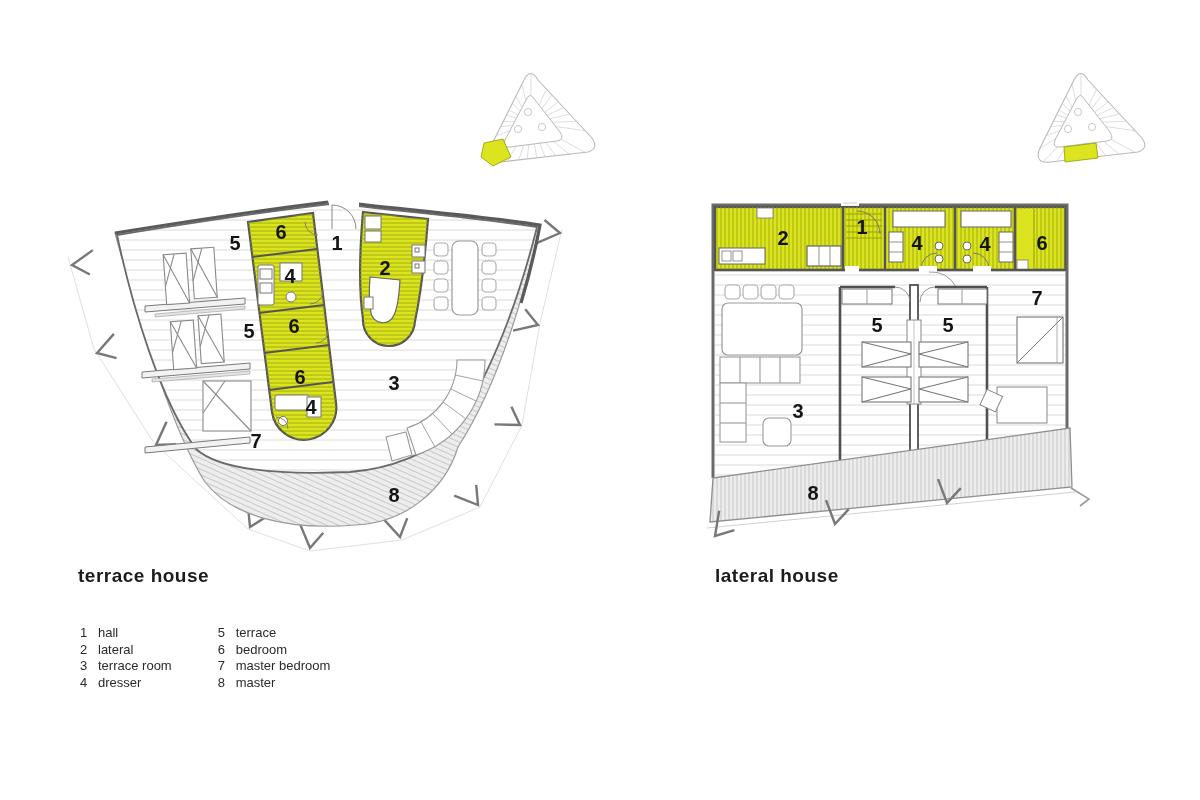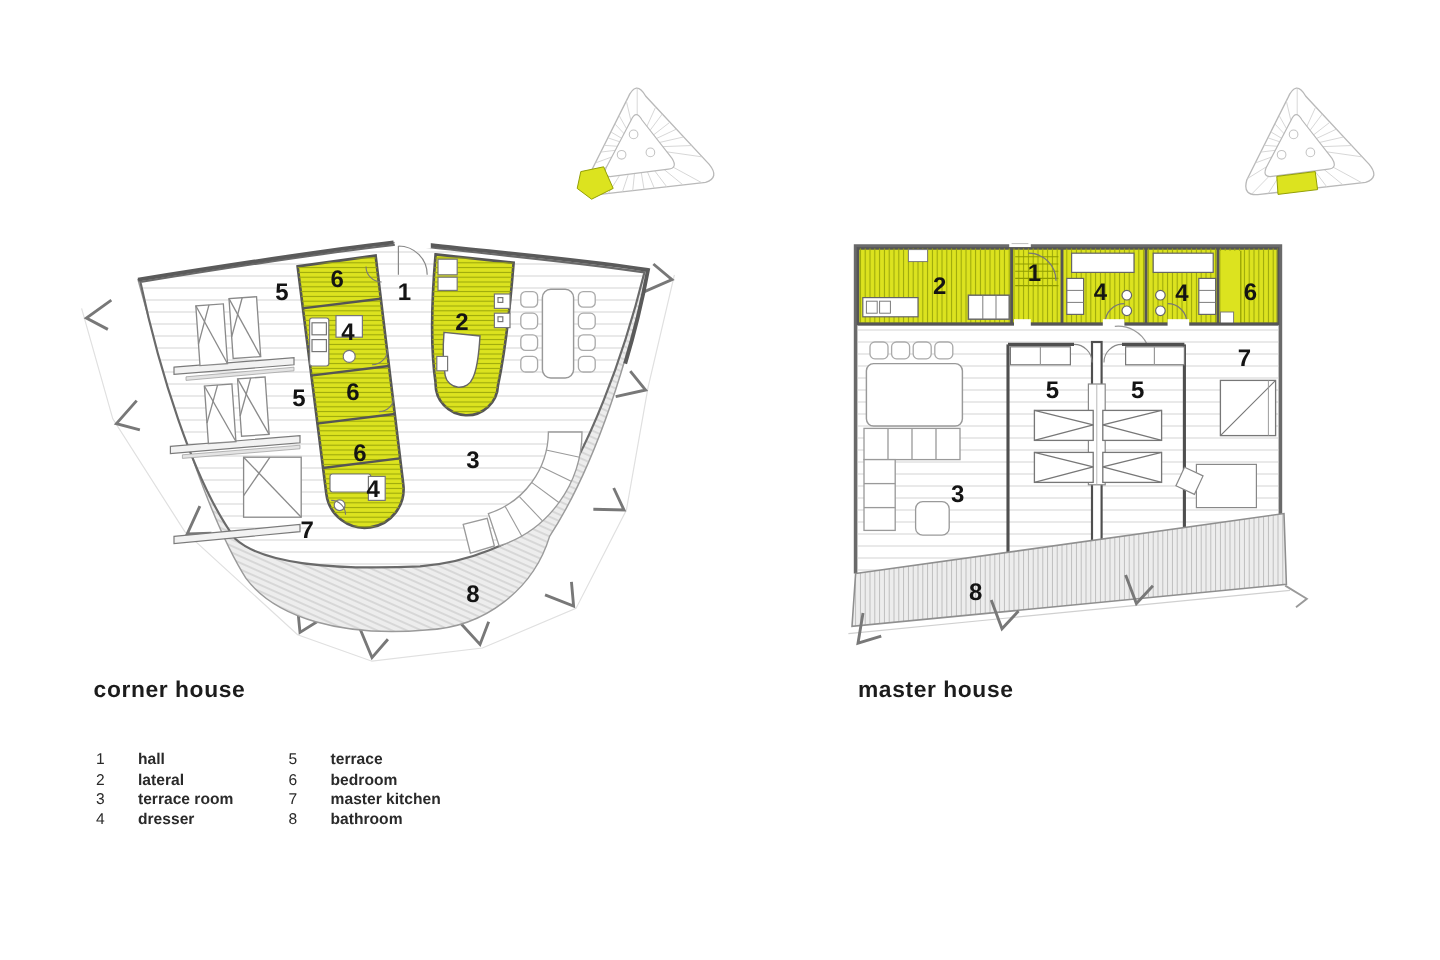--- a/index.html
+++ b/index.html
@@ -4,21 +4,21 @@
 <style>
   html,body{margin:0;padding:0;background:#ffffff;}
   #canvas{position:relative;width:1200px;height:800px;background:#ffffff;overflow:hidden;
           font-family:"Liberation Sans",sans-serif;}
   .abs{position:absolute;}
   .plan-title{font:bold 19px "Liberation Sans",sans-serif;color:#1c1c1c;letter-spacing:.5px;}
   .legend{font:13px "Liberation Sans",sans-serif;color:#2a2a2a;display:flex;gap:46px;}
   .lg-col{display:flex;flex-direction:column;}
   .lg-row{display:flex;line-height:16.5px;}
   .lg-num{width:14px;text-align:left;}
-  .lg-label{margin-left:21px;font-weight:bold;}
+  .lg-label{margin-left:4px;}
   .rn{font:bold 20px "Liberation Sans",sans-serif;fill:#141414;}
   svg text{text-anchor:middle;}
 </style>
 </head>
 <body>
 
 <div id="canvas">
 
   <svg class="abs" style="left:462px;top:58px" width="160" height="115" viewBox="0 0 160 115">
     <defs>
@@ -447,22 +447,22 @@
       <text class="rn" x="290" y="61">4</text>
       <text class="rn" x="347" y="60">6</text>
       <text class="rn" x="182" y="142">5</text>
       <text class="rn" x="253" y="142">5</text>
       <text class="rn" x="342" y="115">7</text>
       <text class="rn" x="103" y="228">3</text>
       <text class="rn" x="118" y="310">8</text>
     </g>
   </svg>
 
-  <div class="abs plan-title" style="left:78px;top:565px">corner house</div>
-  <div class="abs plan-title" style="left:715px;top:565px">master house</div>
+  <div class="abs plan-title" style="left:78px;top:565px">terrace house</div>
+  <div class="abs plan-title" style="left:715px;top:565px">lateral house</div>
 
   <div class="abs legend" style="left:80px;top:625px">
     <div class="lg-col">
       <div class="lg-row">
         <span class="lg-num">1</span>
         <span class="lg-label">hall</span>
       </div>
       <div class="lg-row">
         <span class="lg-num">2</span>
         <span class="lg-label">lateral</span>
@@ -480,22 +480,22 @@
       <div class="lg-row">
         <span class="lg-num">5</span>
         <span class="lg-label">terrace</span>
       </div>
       <div class="lg-row">
         <span class="lg-num">6</span>
         <span class="lg-label">bedroom</span>
       </div>
       <div class="lg-row">
         <span class="lg-num">7</span>
-        <span class="lg-label">master kitchen</span>
+        <span class="lg-label">master bedroom</span>
       </div>
       <div class="lg-row">
         <span class="lg-num">8</span>
-        <span class="lg-label">bathroom</span>
+        <span class="lg-label">master</span>
       </div>
     </div>
   </div>
 
 </div>
 
 </body></html>

